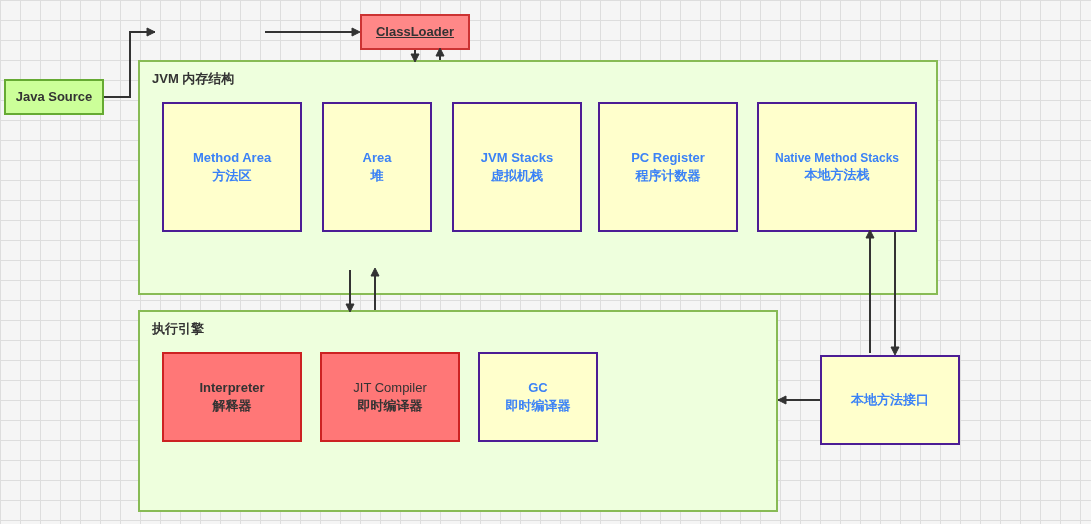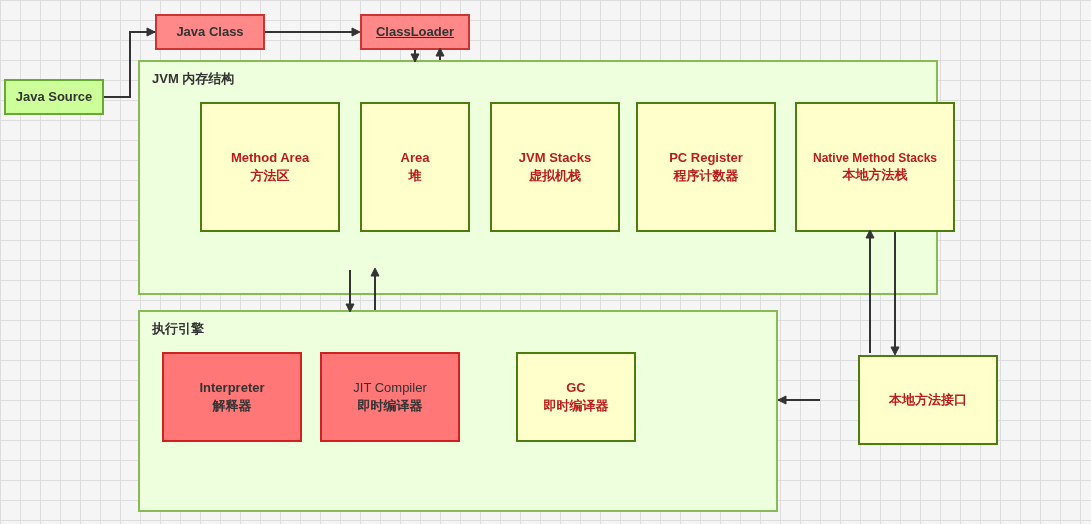--- a/index.html
+++ b/index.html
@@ -44,23 +44,22 @@
       border: 2px solid #66aa33;
       color: #333;
     }
     .box-red {
       background: #ff8888;
       border: 2px solid #cc3333;
       color: #333;
     }
     .box-yellow {
       background: #ffffcc;
-      border: 2px solid #4d7c0f;
-      color: #b91c1c;
-      margin-left: 38px;
+      border: 2px solid #4c1d95;
+      color: #3b82f6;
     }
     .box-red-inner {
       background: #ff7777;
       border: 2px solid #cc2222;
       color: #333;
     }
     
     .container-green {
       position: absolute;
       background: #eeffdd;
@@ -123,23 +122,20 @@
     <polygon points="870,230 866,238 874,238"></polygon>
 
     <line x1="895" y1="232" x2="895" y2="353"></line>
     <polygon points="895,355 891,347 899,347"></polygon>
   </svg>
 
   <div class="box box-green" style="left:4px; top:79px; width:100px; height:36px;">
     <span>Java Source</span>
   </div>
 
-  <div class="box box-red" style="left:155px; top:14px; width:110px; height:36px;">
-    <span>Java Class</span>
-  </div>
 
   <div class="box box-red" style="left:360px; top:14px; width:110px; height:36px;text-decoration:underline;">
     <span>ClassLoader</span>
   </div>
 
   <div class="container-green" style="left:138px; top:60px; width:800px; height:235px;">
     <div class="container-label" style="top:8px; left:12px;">JVM 内存结构</div>
 
     <div class="box box-yellow" style="left:22px; top:40px; width:140px; height:130px;">
       <span style="display:block;">Method Area</span>

